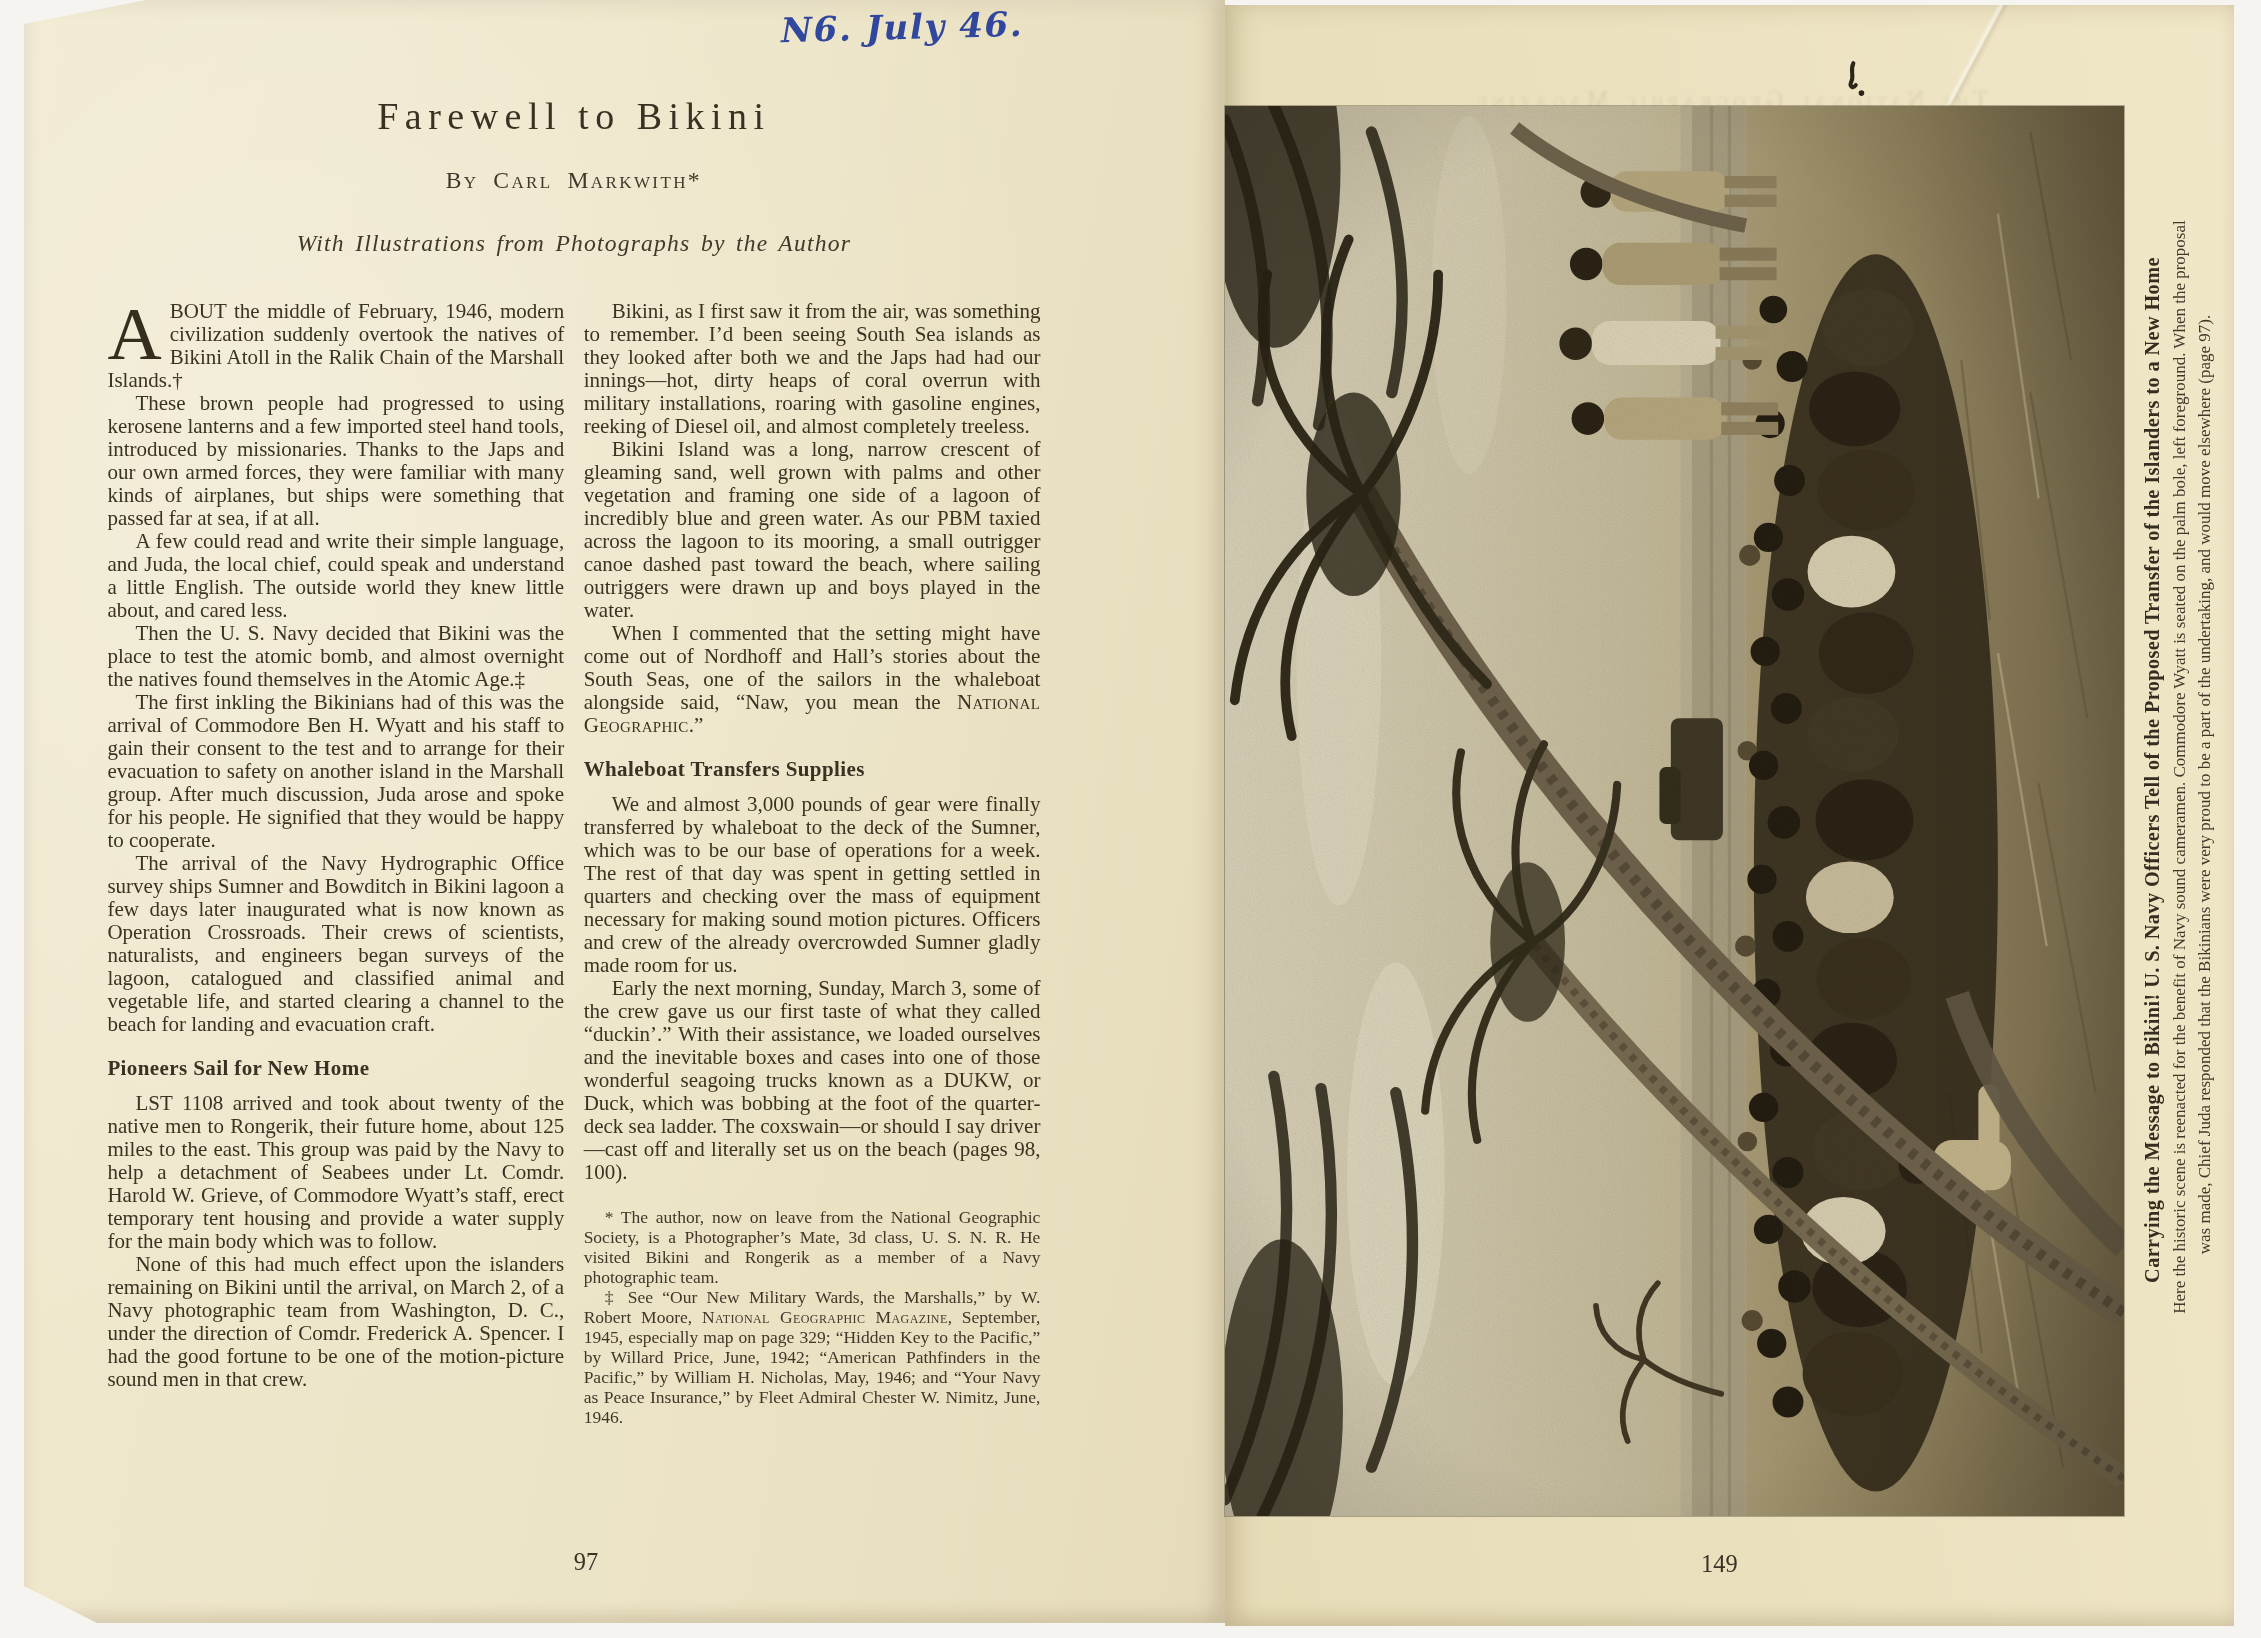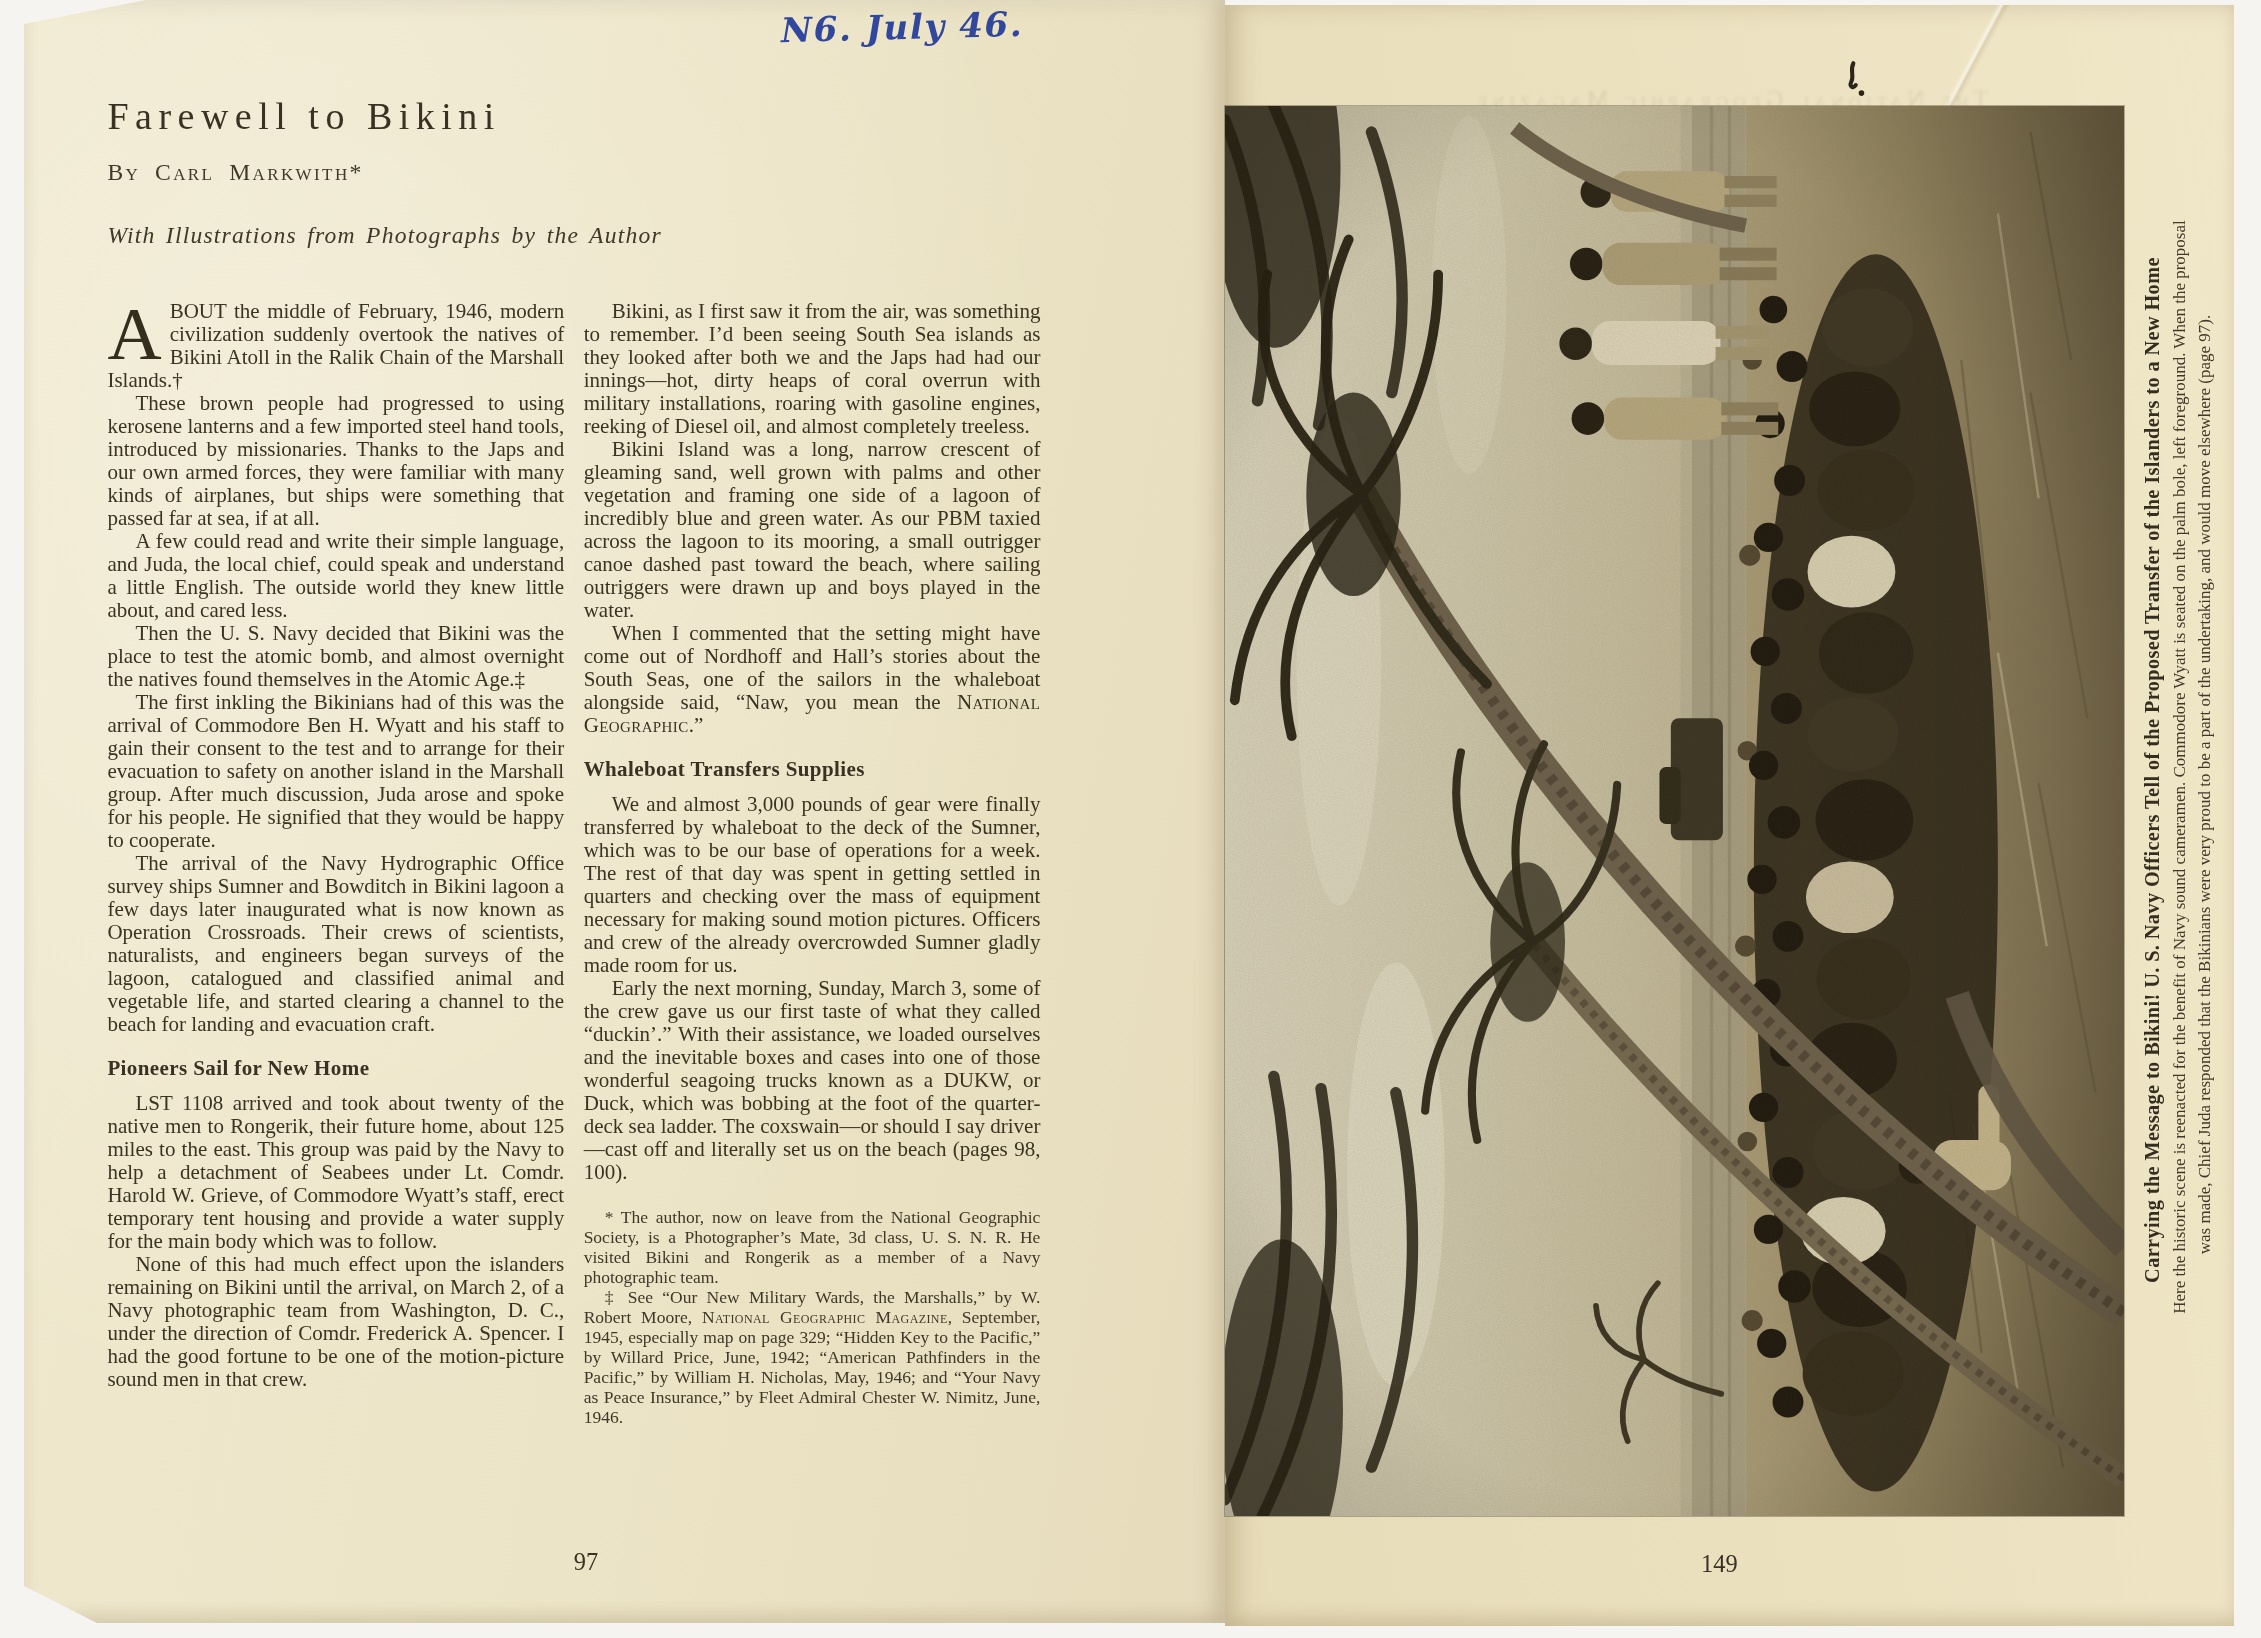--- a/index.html
+++ b/index.html
@@ -38,27 +38,27 @@
     pointer-events:none;
   }
   
   .handwritten{
     position:absolute;left:757px;top:6.5px;
     font-style:italic;font-weight:bold;
     font-size:34px;letter-spacing:1.6px;
     color:#31479d;transform:rotate(-1.5deg);
     font-family:"DejaVu Serif","Liberation Serif",serif;
   }
-  .masthead{position:absolute;left:83px;top:0;width:933px;text-align:left;}
+  .masthead{position:absolute;left:83px;top:0;width:933px;text-align:center;}
   .title{
     margin:94px 0 0 0;font-weight:normal;
     font-size:38px;letter-spacing:6.5px;color:#3a3122;
   }
   .byline{
-    margin-top:21px;font-size:23.6px;letter-spacing:2.4px;word-spacing:6.5px;
+    margin-top:29px;font-size:23.6px;letter-spacing:2.4px;word-spacing:6.5px;
     font-variant:small-caps;color:#41382a;
   }
   .subtitle{
     margin-top:36px;font-style:italic;font-size:23.6px;letter-spacing:1.2px;
     word-spacing:3.3px;color:#41382a;
   }
   .cols{
     position:absolute;left:83px;top:300px;width:933px;
     display:flex;gap:19.5px;
   }

